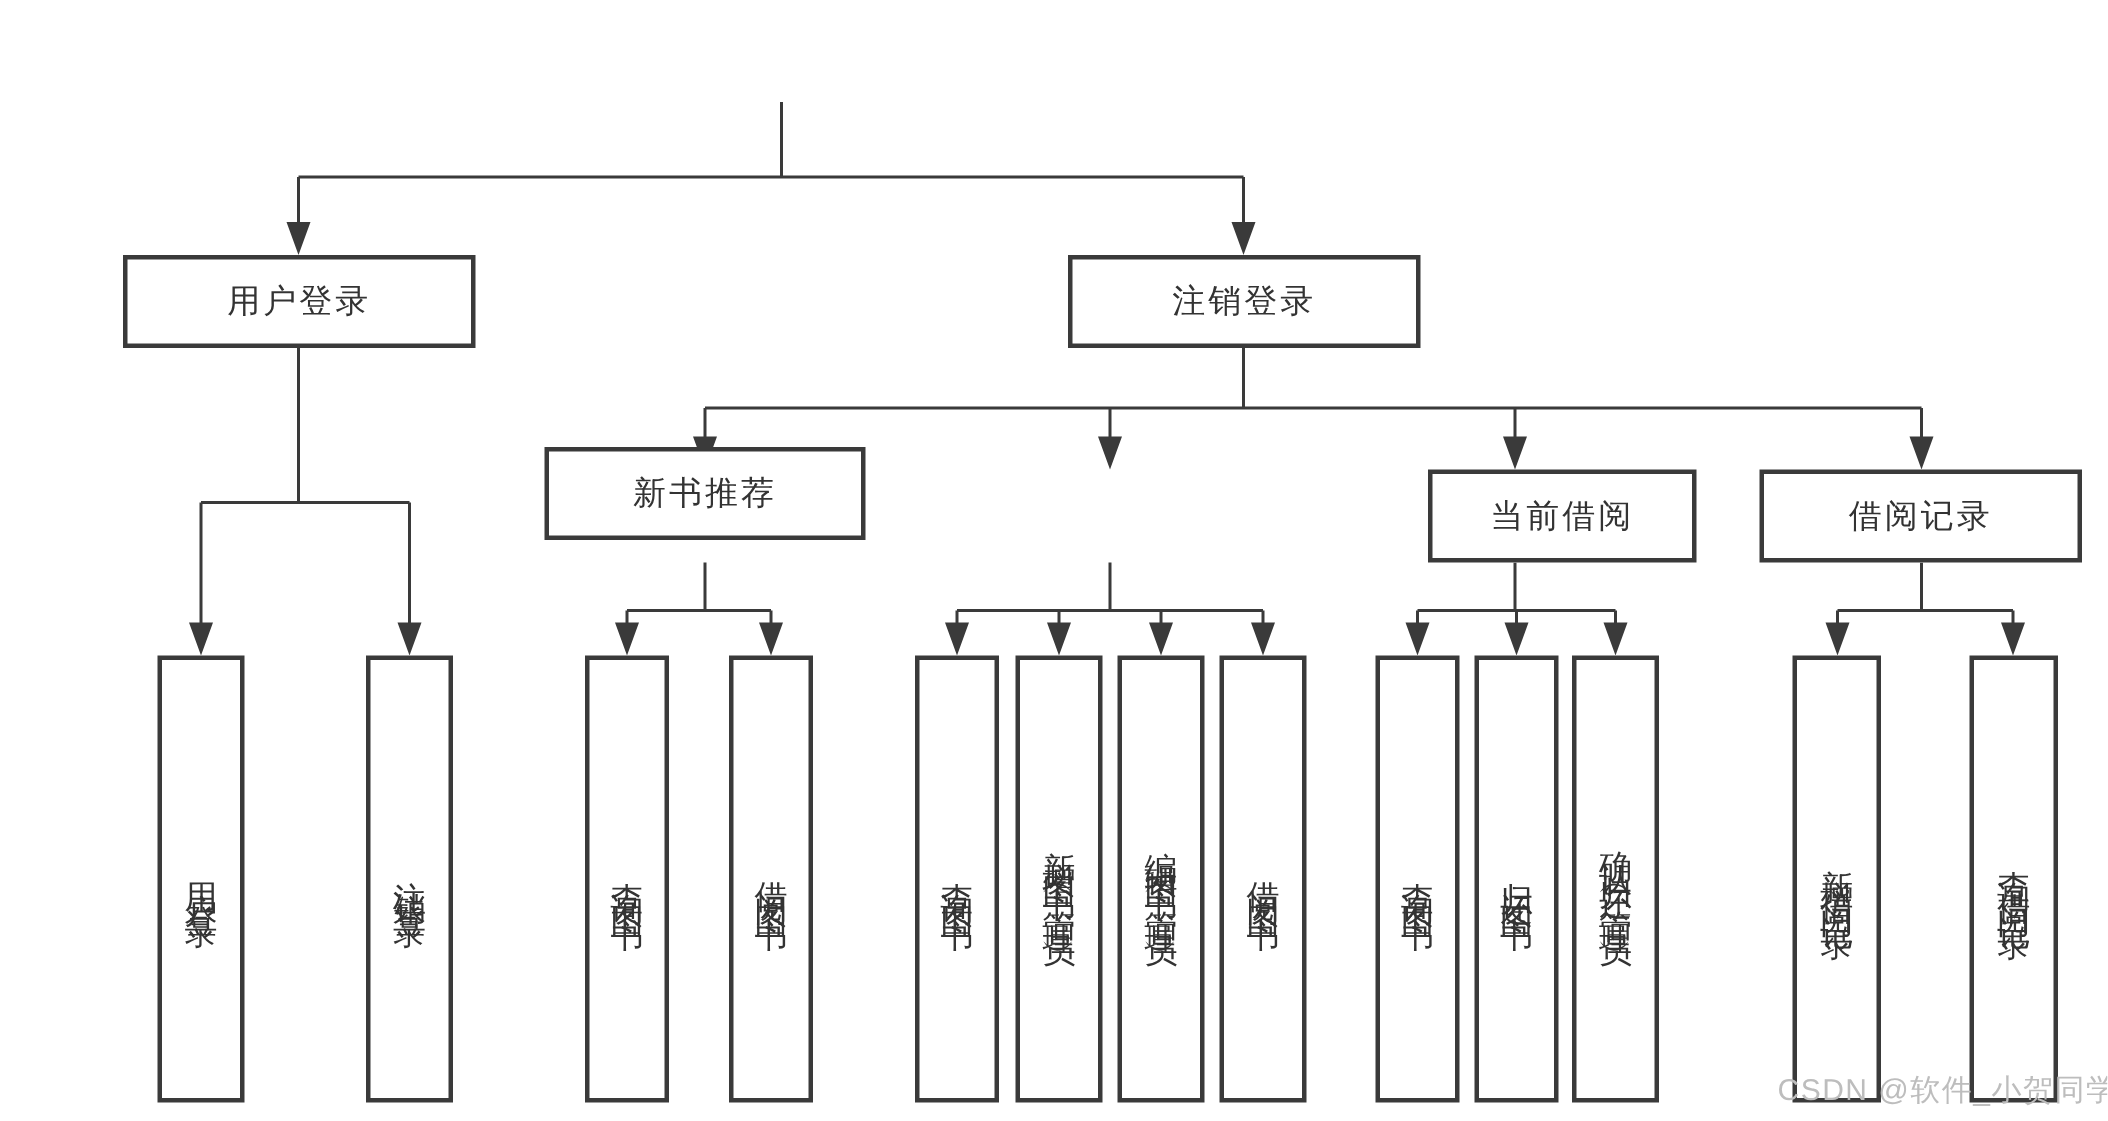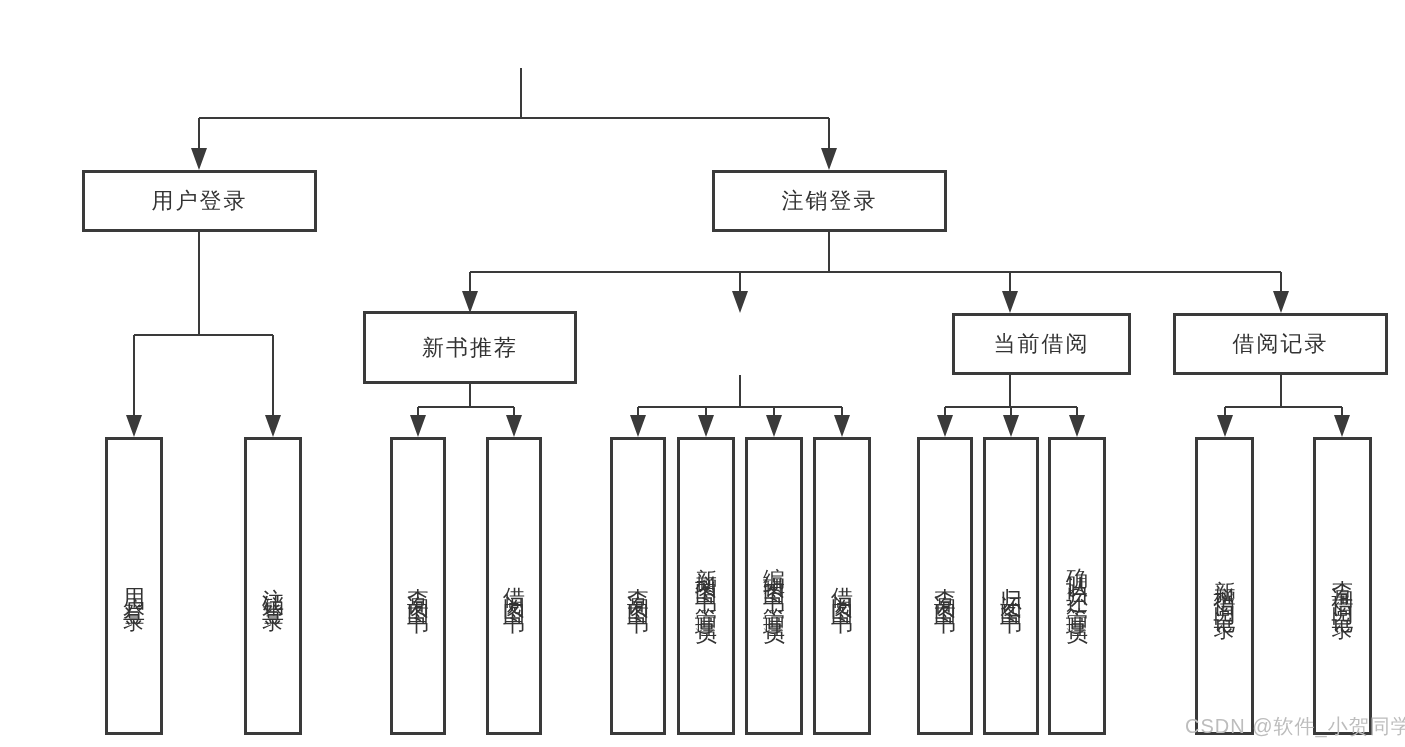--- a/index.html
+++ b/index.html
@@ -64,21 +64,21 @@
   </svg>
 
 
   <div class="node h" style="left:82px;top:170px;width:235px;height:62px">
     <span>用户登录</span>
   </div>
   <div class="node h" style="left:712px;top:170px;width:235px;height:62px">
     <span>注销登录</span>
   </div>
 
-  <div class="node h" style="left:363px;top:311px;width:214px;height:73px">
+  <div class="node h" style="left:363px;top:298px;width:214px;height:62px">
     <span>新书推荐</span>
   </div>
   <div class="node h" style="left:952px;top:313px;width:179px;height:62px">
     <span>当前借阅</span>
   </div>
   <div class="node h" style="left:1173px;top:313px;width:215px;height:62px">
     <span>借阅记录</span>
   </div>
 
   <div class="node v" style="left:105px;top:437px;width:58px;height:298px">

